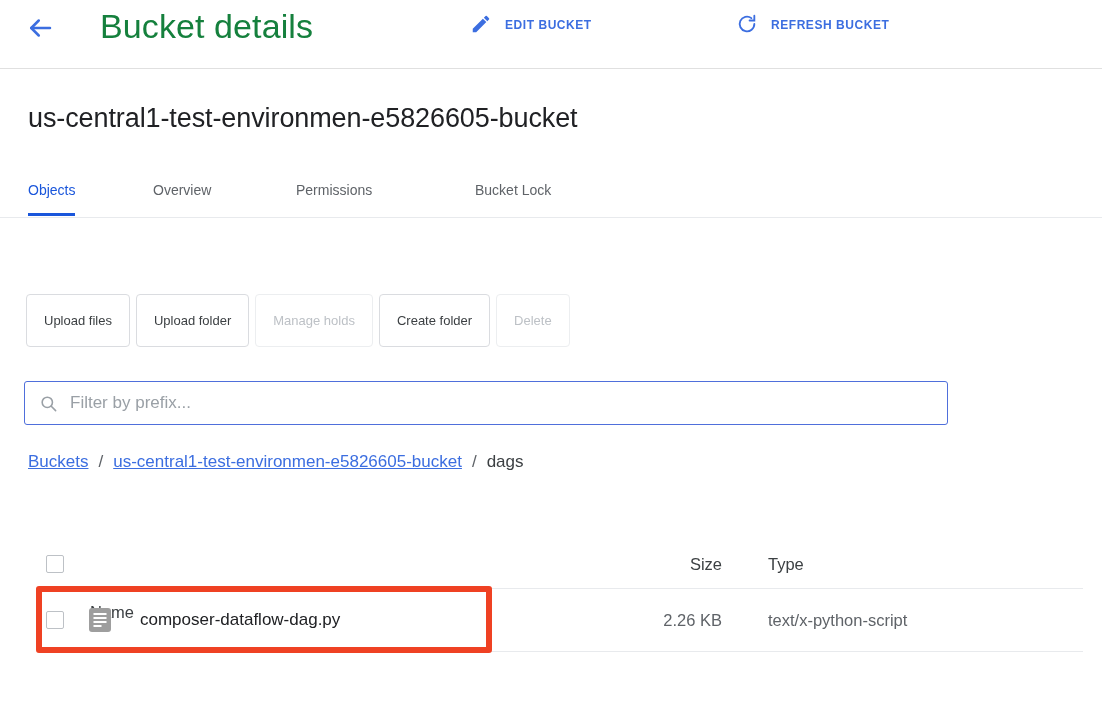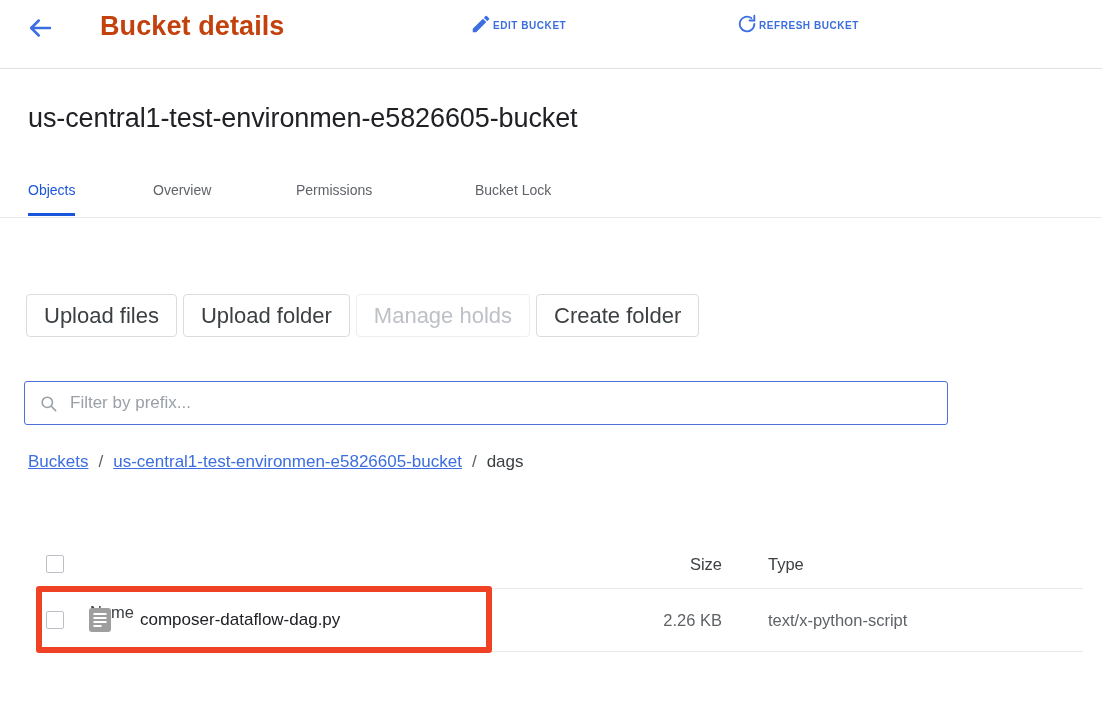--- a/index.html
+++ b/index.html
@@ -35,36 +35,36 @@
     height: 44px;
     display: flex;
     align-items: center;
     justify-content: center;
     cursor: pointer;
   }
   .page-title {
     position: absolute;
     left: 100px;
     top: 4px;
-    font-size: 27px;
-    font-weight: 700;
-    color: #c2410c;
+    font-size: 34px;
+    font-weight: 400;
+    color: #15803d;
     letter-spacing: 0.1px;
     line-height: 44px;
   }
   .bar-action {
     position: absolute;
     top: 6px;
     height: 38px;
     display: flex;
     align-items: center;
-    gap: 1px;
+    gap: 13px;
     cursor: pointer;
     color: #3c6ee0;
-    font-size: 10px;
+    font-size: 12px;
     font-weight: 600;
     letter-spacing: 0.55px;
   }
   .bar-action.edit { left: 470px; }
   .bar-action.refresh { left: 736px; }
   .bar-action .lbl { white-space: nowrap; }
 
   
   .bucket-name {
     position: absolute;
@@ -115,27 +115,27 @@
 
   
   .btn-row {
     position: absolute;
     left: 26px;
     top: 294px;
     display: flex;
     gap: 6px;
   }
   .gbtn {
-    height: 43px;
+    height: 53px;
     padding: 0 17px;
     border: 1px solid #dadce0;
     border-radius: 4px;
     background: #fff;
     font-family: "Liberation Sans", sans-serif;
-    font-size: 22px;
+    font-size: 13px;
     color: #3c4043;
     cursor: pointer;
     white-space: nowrap;
     display: flex;
     align-items: center;
     box-sizing: border-box;
   }
   .gbtn.disabled {
     color: #bdc1c6;
     border-color: #eceef0;
@@ -342,20 +342,21 @@
   <div class="tab tab-bucketlock">
     <span>Bucket Lock</span>
   </div>
 </div>
 
 <div class="btn-row">
   <button class="gbtn">Upload files</button>
   <button class="gbtn">Upload folder</button>
   <button class="gbtn disabled">Manage holds</button>
   <button class="gbtn">Create folder</button>
+  <button class="gbtn disabled">Delete</button>
 </div>
 
 <div class="filter-wrap">
   <span class="filter-icon">
     <svg width="19" height="19" viewBox="0 0 24 24" fill="none" stroke="#9aa0a6" stroke-width="2" stroke-linecap="round">
       <circle cx="10.5" cy="10.5" r="6.5"></circle>
       <line x1="15.5" y1="15.5" x2="21" y2="21"></line>
     </svg>
   </span>
   <input class="filter-input" type="text" placeholder="Filter by prefix..." style="">

